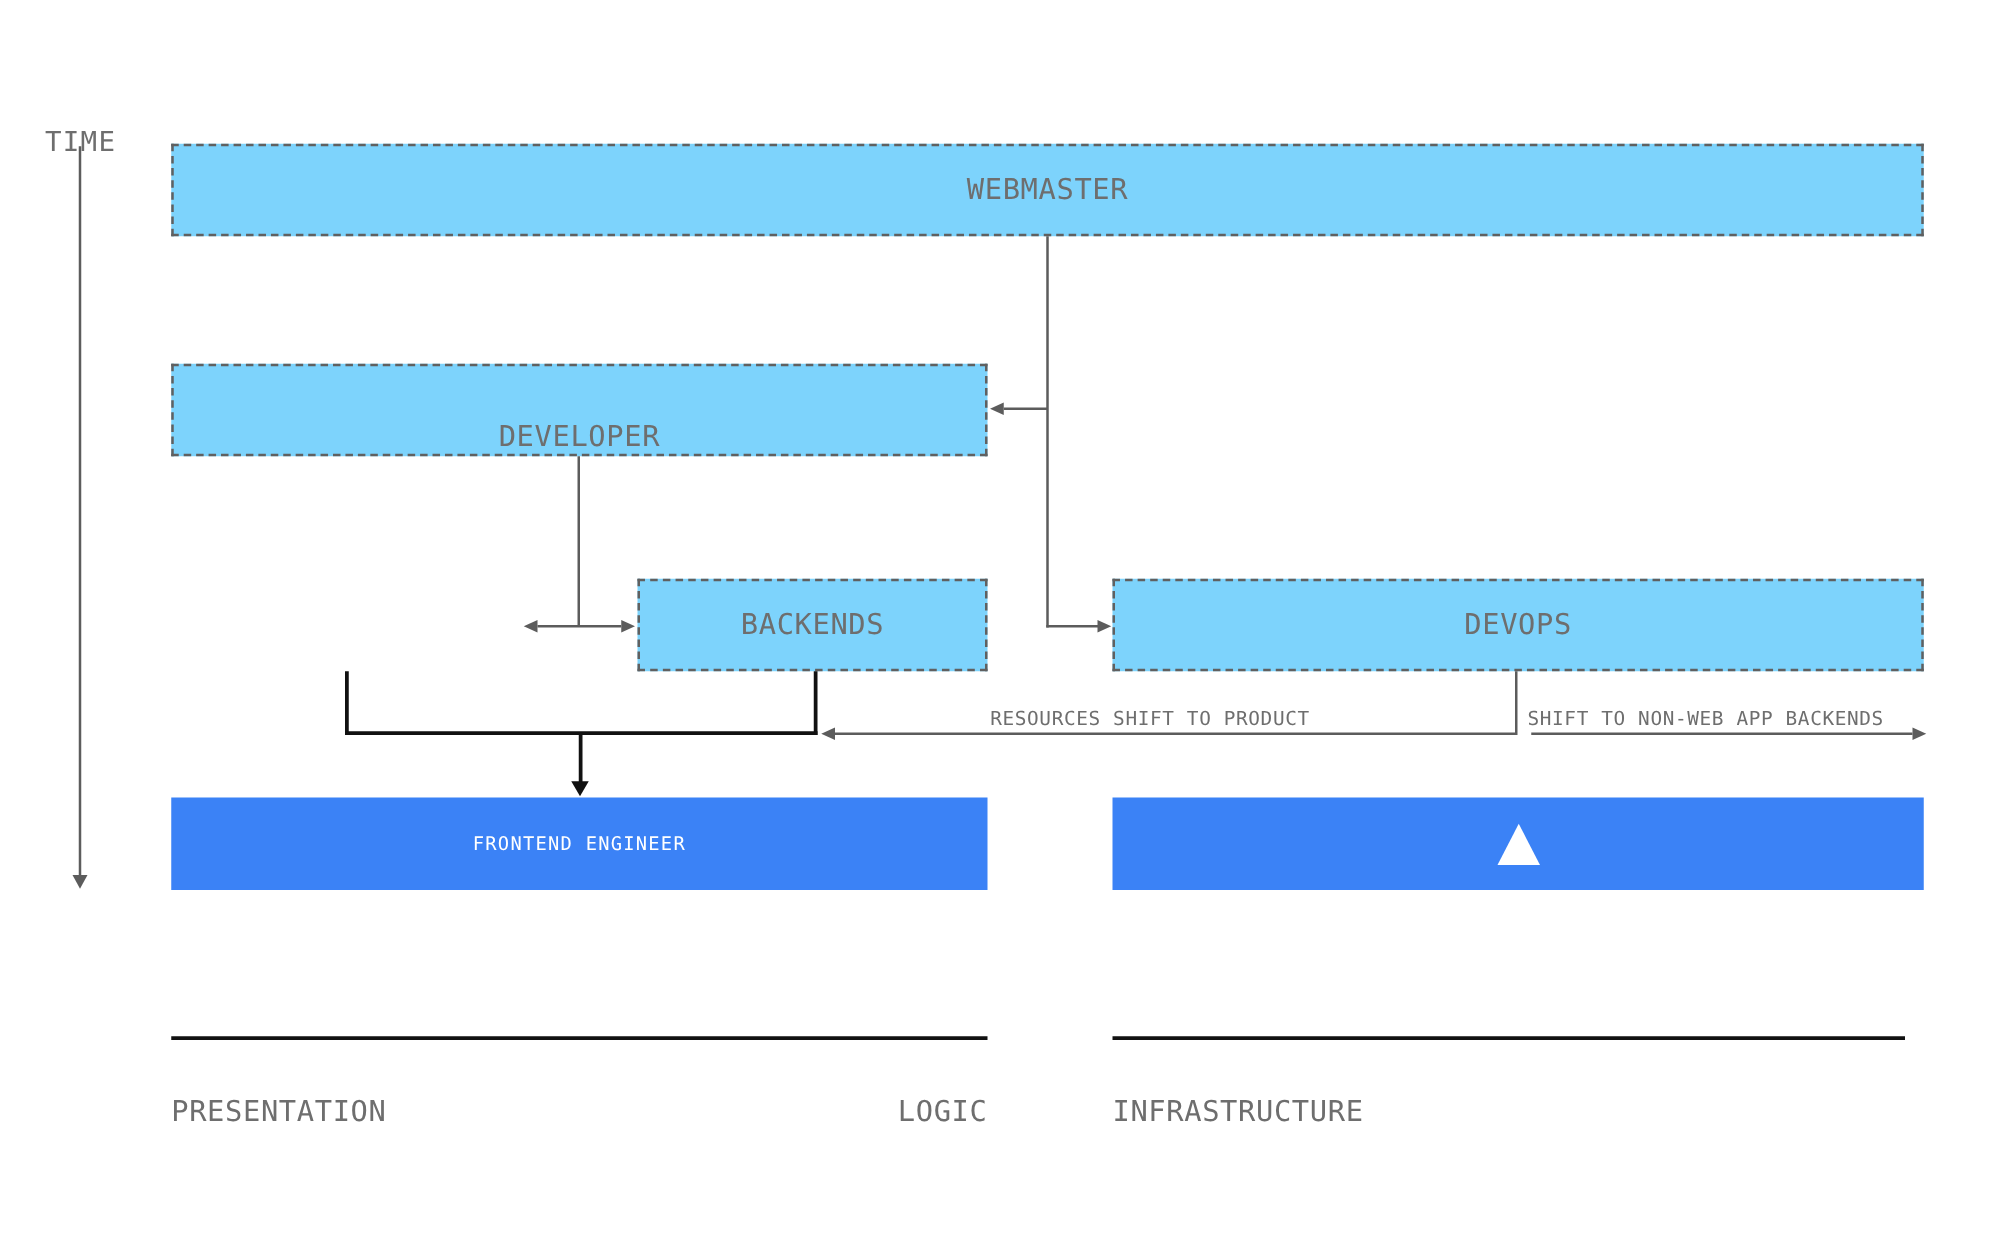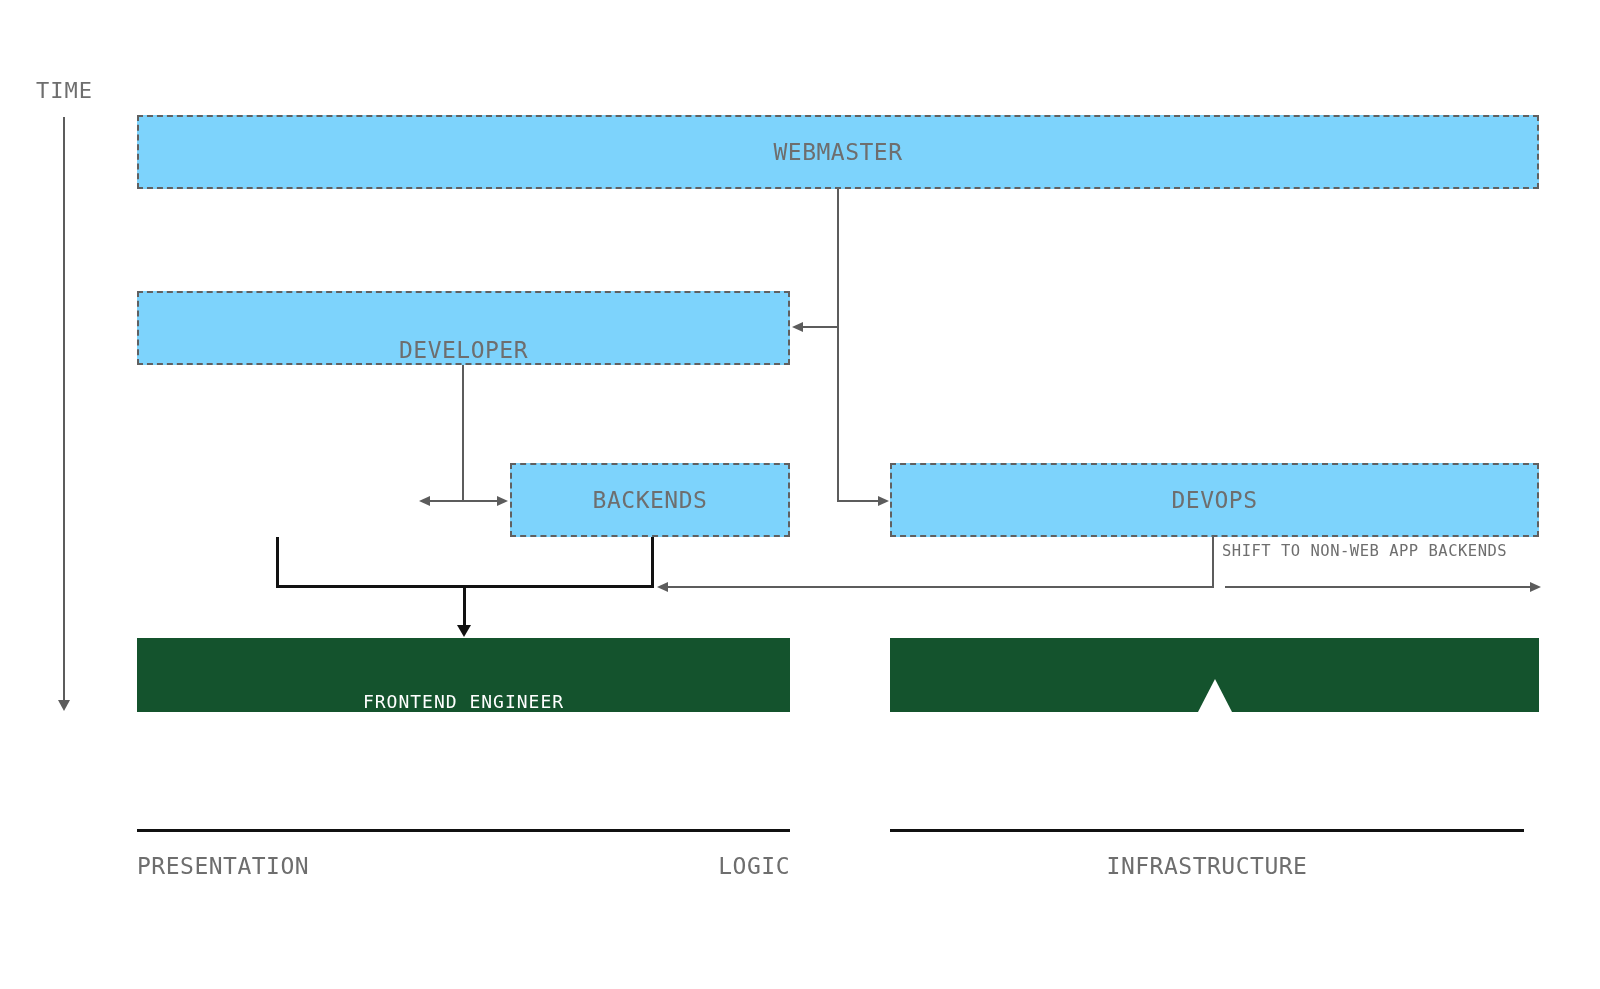--- a/index.html
+++ b/index.html
@@ -17,30 +17,30 @@
     box-sizing:border-box;
     display:flex;align-items:center;justify-content:center;
     color:#6e6e6e;
     font-size:23px;
     letter-spacing:0.5px;
     background:#7dd3fc;
   }
   
   .black-box{
     position:absolute;
-    background:#14532d;
-    display:flex;align-items:flex-end;justify-content:center;
+    background:#3b82f6;
+    display:flex;align-items:center;justify-content:center;
     color:#ffffff;
-    font-size:18px;
+    font-size:15px;
     letter-spacing:1px;
     box-sizing:border-box;
   }
   .gray-line{position:absolute;background:#5c5c5c;}
   .black-line{position:absolute;background:#111111;}
-  .label-gray{position:absolute;color:#6e6e6e;line-height:1;}
+  .label-gray{position:absolute;color:#6e6e6e;line-height:1;margin-top:24px;}
   .small-label{font-size:15.5px;letter-spacing:0.5px;}
   .zone-label{font-size:23px;letter-spacing:0.5px;}
   
   .arr{position:absolute;width:0;height:0;}
   .arr-left{border-top:5px solid transparent;border-bottom:5px solid transparent;border-right:11px solid #5c5c5c;}
   .arr-right{border-top:5px solid transparent;border-bottom:5px solid transparent;border-left:11px solid #5c5c5c;}
   .arr-down-gray{border-left:6px solid transparent;border-right:6px solid transparent;border-top:11px solid #5c5c5c;}
   .arr-down-black{border-left:7px solid transparent;border-right:7px solid transparent;border-top:12px solid #111111;}
   
   .triangle-up{
@@ -92,33 +92,34 @@
   <div class="black-line" style="left:276px;top:537px;width:3px;height:51px;"></div>
   <div class="black-line" style="left:651px;top:537px;width:3px;height:51px;"></div>
   <div class="black-line" style="left:276px;top:585px;width:378px;height:3px;"></div>
   <div class="black-line" style="left:463px;top:588px;width:3px;height:38px;"></div>
   <div class="arr arr-down-black" style="left:457px;top:625px;"></div>
 
   <div class="gray-line" style="left:1212px;top:537px;width:2px;height:51px;"></div>
 
   <div class="arr arr-left" style="left:657px;top:582px;"></div>
   <div class="gray-line" style="left:668px;top:586px;width:545px;height:2px;"></div>
+  <div class="label-gray small-label" style="left:660px;top:544px;width:520px;text-align:center;">RESOURCES SHIFT TO PRODUCT</div>
 
   <div class="gray-line" style="left:1225px;top:586px;width:305px;height:2px;"></div>
   <div class="arr arr-right" style="left:1530px;top:582px;"></div>
   <div class="label-gray small-label" style="left:1222px;top:544px;width:320px;">SHIFT TO NON-WEB APP BACKENDS</div>
 
   <div class="black-box" style="left:137px;top:638px;width:653px;height:74px;">
     <span>FRONTEND ENGINEER</span>
   </div>
 
   <div class="black-box" style="left:890px;top:638px;width:649px;height:74px;">
     <span class="triangle-up"></span>
   </div>
 
   <div class="black-line" style="left:137px;top:829px;width:653px;height:3px;"></div>
   <div class="black-line" style="left:890px;top:829px;width:634px;height:3px;"></div>
 
   <div class="label-gray zone-label" style="left:137px;top:855px;">PRESENTATION</div>
   <div class="label-gray zone-label" style="left:590px;top:855px;width:200px;text-align:right;">LOGIC</div>
-  <div class="label-gray zone-label" style="left:890px;top:855px;width:634px;text-align:center;">INFRASTRUCTURE</div>
+  <div class="label-gray zone-label" style="left:890px;top:855px;width:634px;">INFRASTRUCTURE</div>
 
 </div>
 
 </body></html>

